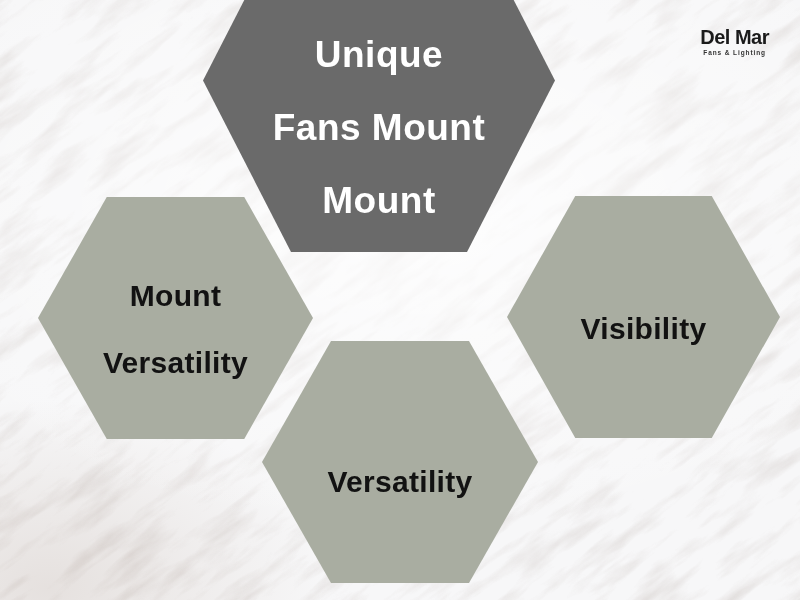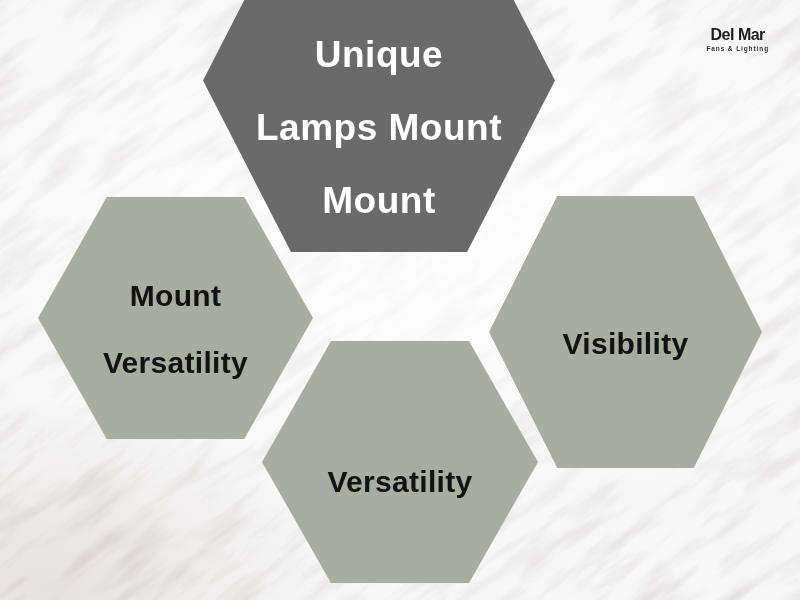--- a/index.html
+++ b/index.html
@@ -29,26 +29,26 @@
     text-align: center;
   }
   .hex-title { left: 203px; top: -91px; width: 352px; height: 343px; background: #6a6a6a; color: #ffffff; }
   .hex-title .lines {
     transform: translateY(36px);
     font-size: 37px; line-height: 50px; font-weight: 700; letter-spacing: .5px;
   }
   .feature { background: #a9ada1; color: #121212; }
   .feature .lines { font-size: 30px; line-height: 44px; font-weight: 700; letter-spacing: .3px; }
   .hex-left   { left: 38px;  top: 197px; width: 275px; height: 242px; }
-  .hex-right  { left: 489px; top: 196px; width: 273px; height: 272px; }
+  .hex-right  { left: 507px; top: 196px; width: 273px; height: 242px; }
   .hex-bottom { left: 262px; top: 341px; width: 276px; height: 242px; }
   .hex-bottom .lines { transform: translateY(8px); }
   .lines span { display: block; margin-top: 23px; }
   .logo { position: absolute; top: 27px; right: 31px; text-align: center; color: #1b1b1b; }
-  .logo-name { font-size: 16px; font-weight: 700; letter-spacing: -0.5px; line-height: 1; }
+  .logo-name { font-size: 20px; font-weight: 700; letter-spacing: -0.5px; line-height: 1; }
   .logo-tagline { font-size: 6.5px; font-weight: 700; letter-spacing: .9px; margin-top: 2px; color: #333333; }
 </style>
 </head>
 <body>
 
 <div class="canvas">
 
   <svg class="marble" width="800" height="600" viewBox="0 0 800 600" aria-hidden="true">
     <defs>
       <filter id="veins" x="-30%" y="-30%" width="160%" height="160%">
@@ -59,21 +59,21 @@
     <g transform="rotate(-36 400 300)">
       <rect x="-500" y="-450" width="1800" height="1500" filter="url(#veins)"></rect>
     </g>
   </svg>
   <div class="overlay corner-tint"></div>
   <div class="overlay soften"></div>
 
   <div class="hex hex-title">
     <div class="lines">
       <span>Unique</span>
-      <span>Lamps Mount</span>
+      <span>Fans Mount</span>
       <span>Mount</span>
     </div>
   </div>
 
   <div class="hex feature hex-left">
     <div class="lines">
       <span>Mount</span>
       <span>Versatility</span>
     </div>
   </div>

